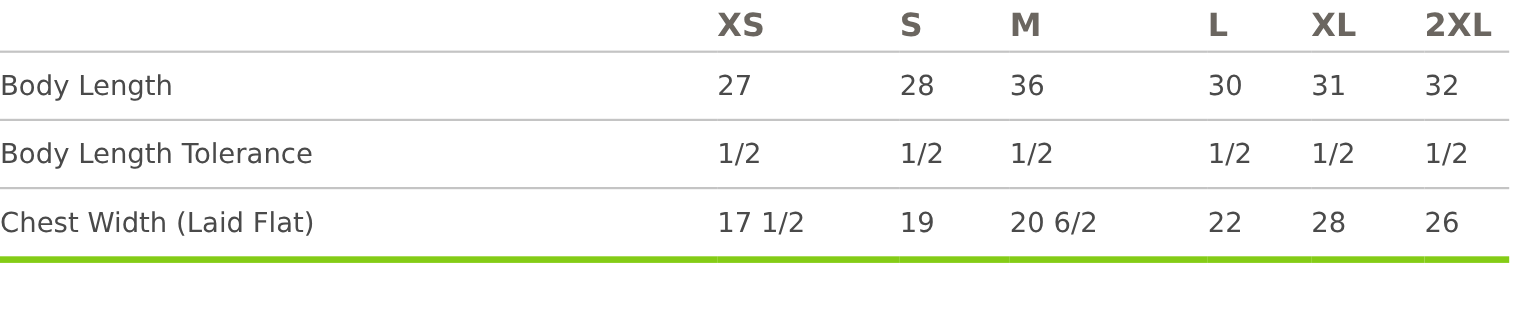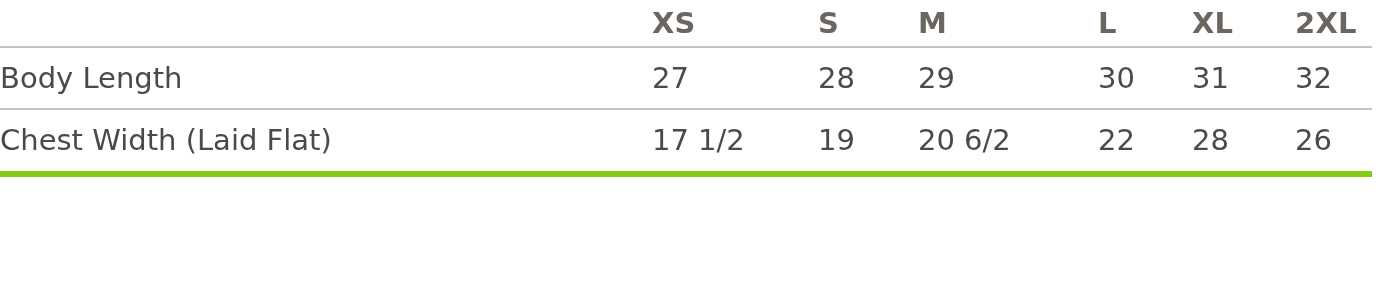--- a/index.html
+++ b/index.html
@@ -60,21 +60,21 @@
     border-bottom: 2px solid #c4c4c4;
   }
   thead tr.header-row th.label-head {
     color: #6b6660;
   }
 
   
   tbody tr.data-row td {
     height: 60px;
     line-height: 60px;
-    font-size: 29px;
+    font-size: 25px;
     color: #4a4a4a;
     border-bottom: 2px solid #c4c4c4;
   }
   tbody tr.data-row:last-child td {
     border-bottom: 6px solid #84cc16;
     height: 61px;
     line-height: 61px;
   }
 
   td.row-label {
@@ -110,26 +110,35 @@
         <th>XL</th>
         <th>2XL</th>
       </tr>
     </thead>
 
     <tbody>
       <tr class="data-row">
         <td class="row-label">Body Length</td>
         <td class="value-cell">27</td>
         <td class="value-cell">28</td>
-        <td class="value-cell">29</td>
+        <td class="value-cell">36</td>
         <td class="value-cell">30</td>
         <td class="value-cell">31</td>
         <td class="value-cell">32</td>
       </tr>
 
+      <tr class="data-row">
+        <td class="row-label">Body Length Tolerance</td>
+        <td class="value-cell">1/2</td>
+        <td class="value-cell">1/2</td>
+        <td class="value-cell">1/2</td>
+        <td class="value-cell">1/2</td>
+        <td class="value-cell">1/2</td>
+        <td class="value-cell">1/2</td>
+      </tr>
 
 
       <tr class="data-row">
         <td class="row-label">Chest Width (Laid Flat)</td>
         <td class="value-cell">17 1/2</td>
         <td class="value-cell">19</td>
         <td class="value-cell">20 6/2</td>
         <td class="value-cell">22</td>
         <td class="value-cell">28</td>
         <td class="value-cell">26</td>

